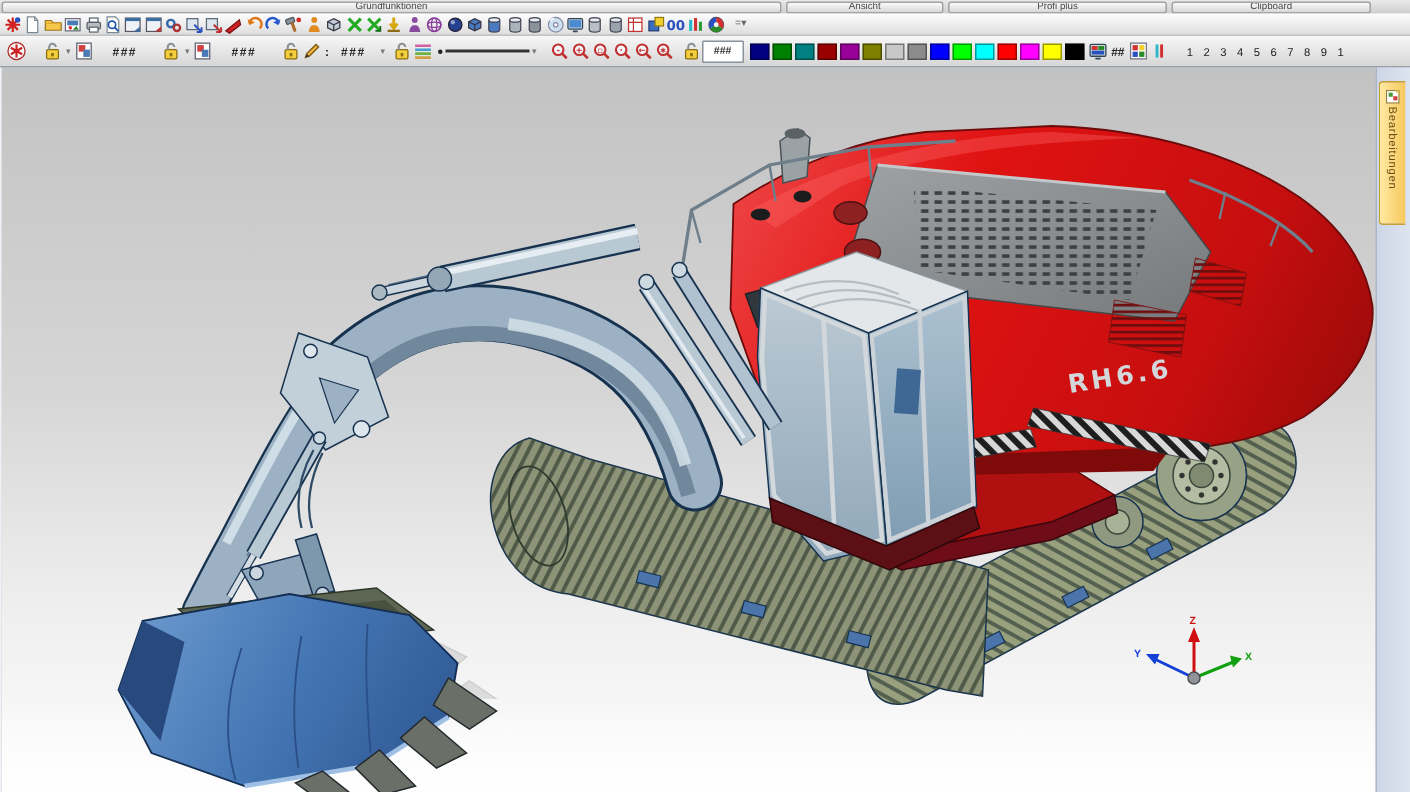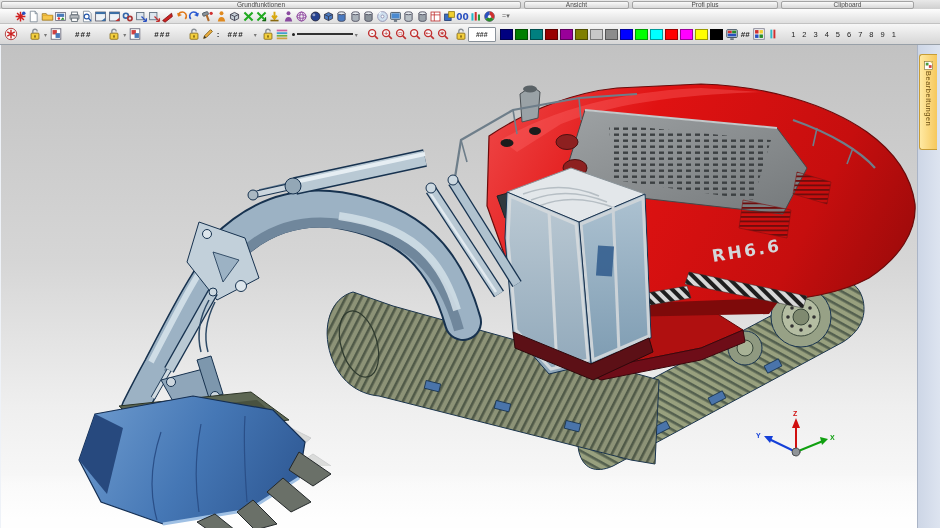--- a/index.html
+++ b/index.html
@@ -9,21 +9,21 @@
   
   .caprow{position:absolute;left:0;top:0;width:940px;height:9px;
     background:linear-gradient(#e9e9e9,#cfcfcf);display:flex;gap:3px;padding:1px 1px 0 1px;box-sizing:border-box;}
   .capbox{border:1px solid #a3a3a3;border-radius:2px;background:linear-gradient(#fafafa,#d8d8d8);
     font-size:6.5px;line-height:6px;color:#4a4a4a;text-align:center;box-sizing:border-box;overflow:hidden;}
   .cap1{width:520px}.cap2{width:105px}.cap3{width:146px}.cap4{width:133px}
 
   
   .row1{position:absolute;left:0;top:9px;width:940px;height:15px;
     background:linear-gradient(#fdfdfd,#dedede);border-bottom:1px solid #c2c2c2;
-    display:flex;align-items:center;padding-left:14px;box-sizing:border-box;}
+    display:flex;align-items:center;padding-left:2px;box-sizing:border-box;}
   .tbtn{width:13px;height:13px;margin-right:0.4px;display:flex;align-items:center;justify-content:center;flex:none;}
   .tbtn svg{width:13px;height:13px;display:block;}
   .overflow-btn{font-size:7px;color:#666;margin-left:6px;line-height:6px;}
 
   
   .row2{position:absolute;left:0;top:24px;width:940px;height:21px;
     background:linear-gradient(#f7f7f7,#d6d6d6);border-bottom:1px solid #98a0a8;
     display:flex;align-items:center;padding:0 0 0 4px;box-sizing:border-box;}
   .fbtn{width:14px;height:14px;display:flex;align-items:center;justify-content:center;flex:none;}
   .fbtn svg{width:14px;height:14px;display:block;}

